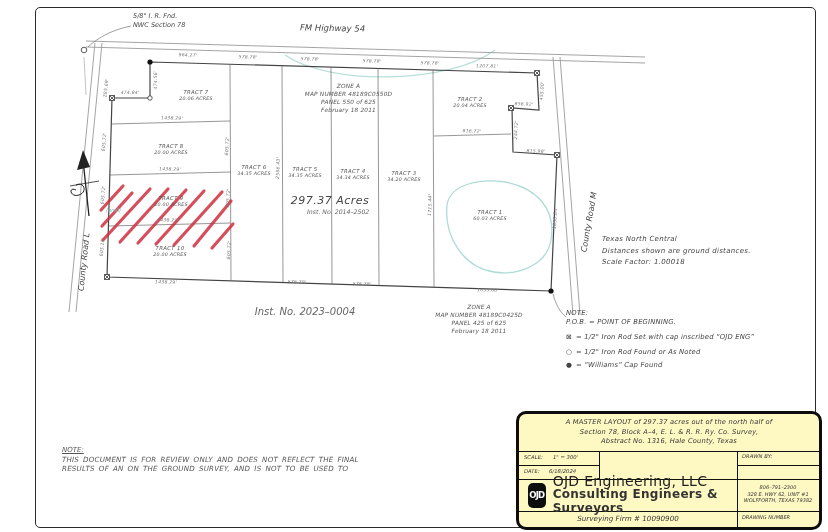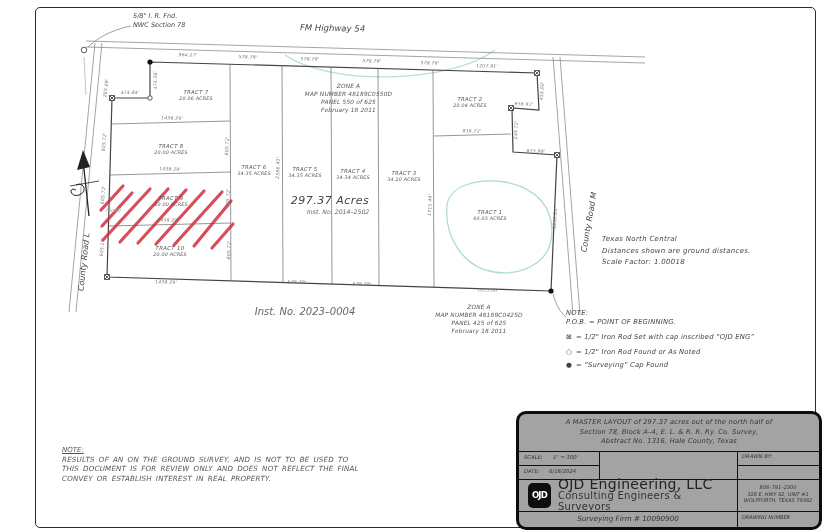--- a/index.html
+++ b/index.html
@@ -15,35 +15,35 @@
   .tract .ta{display:block;font-size:4.8px;letter-spacing:.2px;}
   .zoneblk{position:absolute;text-align:center;font-style:italic;color:#555;}
   .zoneblk span{display:block;font-size:5.8px;line-height:8px;letter-spacing:.2px;}
   .noteline{display:block;font-size:7px;line-height:11.5px;letter-spacing:.3px;}
   .lgline{position:absolute;font-size:6.8px;font-style:italic;color:#444;white-space:nowrap;letter-spacing:.2px;}
   .lgsym{display:inline-block;width:10px;}
   .sheetborder{position:absolute;left:35px;top:7px;width:779px;height:519px;
                border:1.5px solid #2a2a2a;border-radius:5px;}
   
   .tb{position:absolute;left:516px;top:411px;width:300px;height:113px;border:3px solid #0d0d0d;
-      border-radius:10px;background:#a3a3a3;color:#333;font-style:italic;}
+      border-radius:10px;background:#fef9c3;color:#333;font-style:italic;}
   .tb .hline{position:absolute;height:0;border-top:1px solid #111;}
   .tb .vline{position:absolute;width:0;border-left:1px solid #111;}
   .tb-header{position:absolute;top:4px;left:0;right:0;text-align:center;font-size:6.7px;
              line-height:9.6px;letter-spacing:.2px;color:#333;}
   .tb-small{position:absolute;font-size:5.3px;white-space:nowrap;color:#333;}
   .tb-project{position:absolute;left:80px;top:37px;width:138px;height:28px;display:flex;
               align-items:center;justify-content:center;font-size:8.2px;letter-spacing:.4px;}
   .tb-company{position:absolute;left:0;top:65px;width:218px;height:32px;display:flex;
               align-items:center;justify-content:center;}
   .tb-logo{width:23px;height:25px;background:#0d0d0d;border-radius:5px;margin-left:9px;
            display:flex;align-items:center;justify-content:center;color:#fff;
            font-weight:bold;font-size:8.5px;font-style:normal;letter-spacing:-.8px;}
   .tb-coname{font-size:14px;color:#222;font-style:normal;letter-spacing:.3px;line-height:12px;}
-  .tb-cotag{font-size:10px;color:#333;font-style:normal;letter-spacing:.3px;}
+  .tb-cotag{font-size:12px;color:#333;font-style:normal;letter-spacing:.3px;font-weight:bold;}
   .tb-contact{position:absolute;left:218px;top:65px;width:82px;height:32px;text-align:center;
               font-size:5px;line-height:6.6px;padding-top:5px;box-sizing:border-box;color:#333;}
   .tb-firm{position:absolute;left:0;top:97px;width:218px;height:13px;text-align:center;
            font-size:7.2px;padding-top:3px;color:#333;}
   .review{position:absolute;left:62px;top:446px;width:345px;color:#555;font-style:italic;}
   .review .rt{display:block;font-size:7px;text-decoration:underline;margin-bottom:1px;}
   .review .rl{display:block;font-size:7.1px;line-height:9.4px;word-spacing:1.6px;letter-spacing:.2px;}
 </style>
 </head>
 <body>
@@ -217,27 +217,26 @@
   <div class="abs it" style="left:602px;top:234px;color:#444;">
     <span class="noteline">Texas North Central</span>
     <span class="noteline">Distances shown are ground distances.</span>
     <span class="noteline">Scale Factor: 1.00018</span>
   </div>
 
   <span class="lgline" style="left:566px;top:309px;">NOTE:</span>
   <span class="lgline" style="left:566px;top:318px;">P.O.B.  =  POINT OF BEGINNING.</span>
   <span class="lgline" style="left:566px;top:333px;"><span class="lgsym">⊠</span><span>=  1/2" Iron Rod Set with cap inscribed “OJD ENG”</span></span>
   <span class="lgline" style="left:566px;top:348px;"><span class="lgsym">○</span><span>=  1/2" Iron Rod Found or As Noted</span></span>
-  <span class="lgline" style="left:566px;top:361px;"><span class="lgsym">●</span><span>=  “Surveying” Cap Found</span></span>
+  <span class="lgline" style="left:566px;top:361px;"><span class="lgsym">●</span><span>=  “Williams” Cap Found</span></span>
 
   <div class="review">
     <span class="rt">NOTE:</span>
+    <span class="rl">THIS DOCUMENT IS FOR REVIEW ONLY AND DOES NOT REFLECT THE FINAL</span>
     <span class="rl">RESULTS OF AN ON THE GROUND SURVEY, AND IS NOT TO BE USED TO</span>
-    <span class="rl">THIS DOCUMENT IS FOR REVIEW ONLY AND DOES NOT REFLECT THE FINAL</span>
-    <span class="rl">CONVEY OR ESTABLISH INTEREST IN REAL PROPERTY.</span>
   </div>
 
   <div class="tb">
     <div class="tb-header">
       <span style="display:block;">A MASTER LAYOUT of 297.37 acres out of the north half of</span>
       <span style="display:block;">Section 78, Block A–4, E. L. &amp; R. R. Ry. Co. Survey,</span>
       <span style="display:block;">Abstract No. 1316, Hale County, Texas</span>
     </div>
 
     <div class="hline" style="top:37px;left:0;right:0;"></div>

